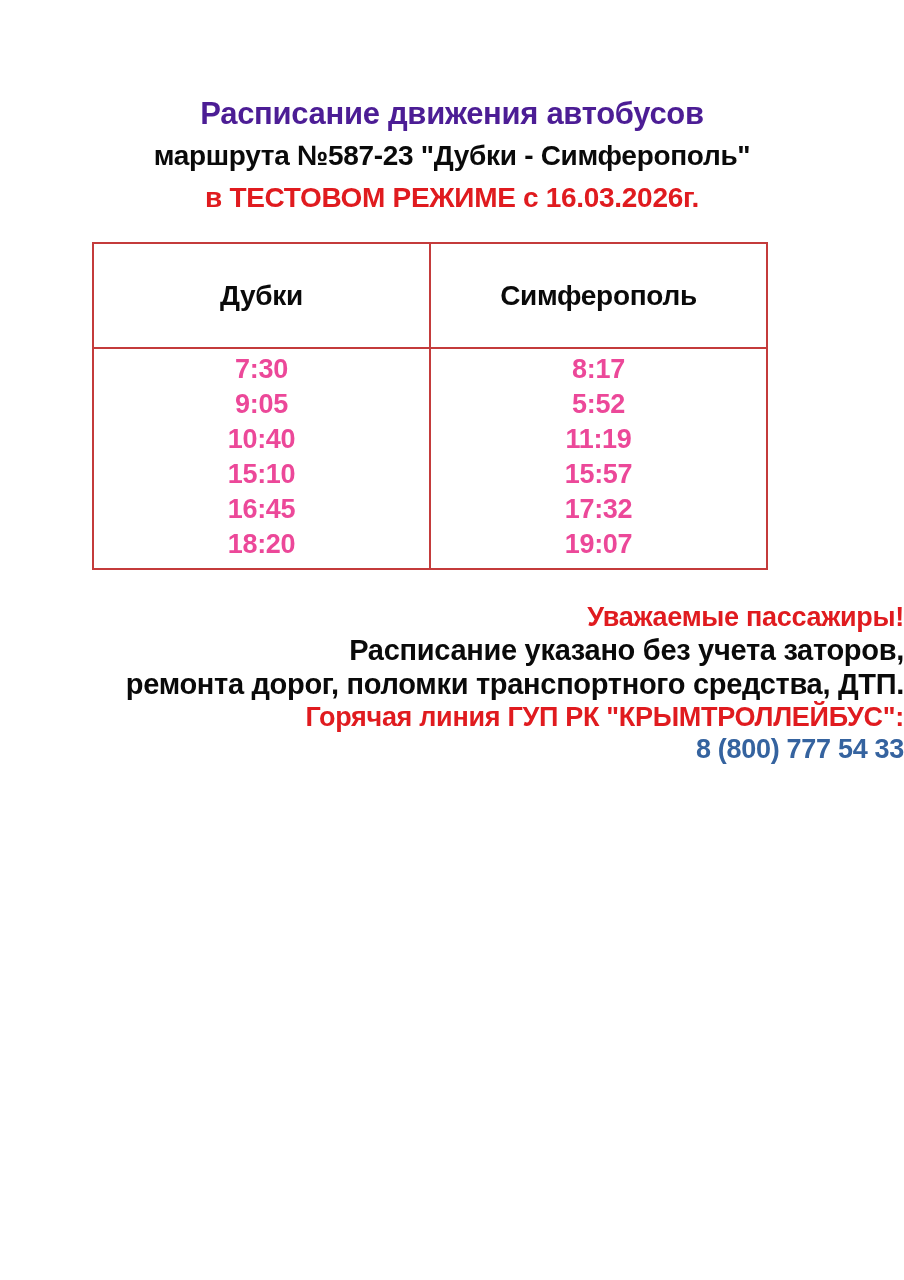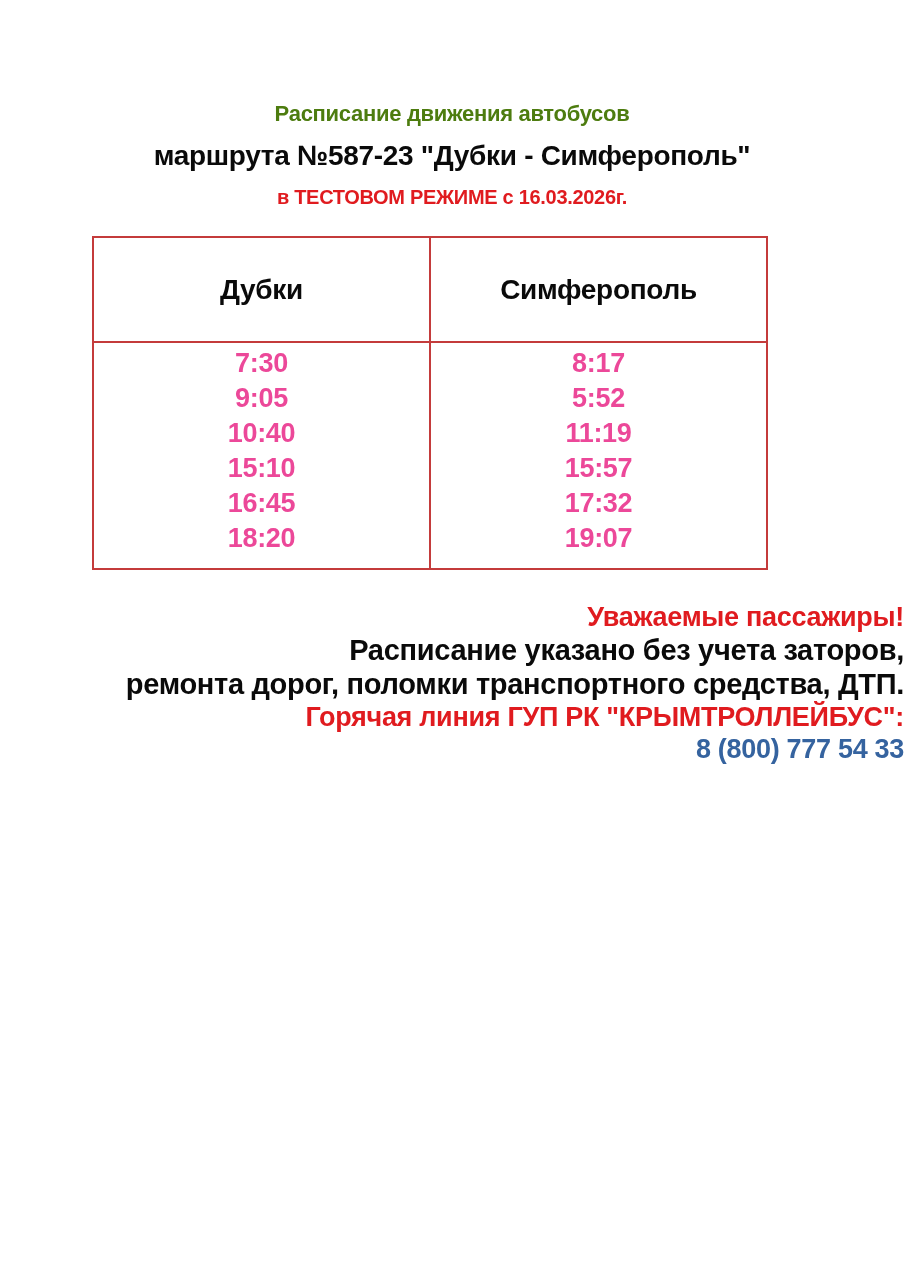--- a/index.html
+++ b/index.html
@@ -20,29 +20,29 @@
 
   
   .title-block {
     position: absolute;
     top: 96px;
     left: 0;
     right: 0;
     text-align: center;
     letter-spacing: -0.3px;
   }
-  .title-line1 { font-size: 22px; line-height: 36px; color: #4d7c0f; }
+  .title-line1 { font-size: 31px; line-height: 36px; color: #4c1d95; }
   .title-line2 { font-size: 28px; line-height: 33px; color: #0a0a0a; margin-top: 7px; }
-  .title-line3 { font-size: 20px; line-height: 33px; color: #e01b1f; margin-top: 9px; }
+  .title-line3 { font-size: 28px; line-height: 33px; color: #e01b1f; margin-top: 9px; }
 
   
   .schedule-table {
     position: absolute;
     left: 92px;
-    top: 236px;
+    top: 242px;
     width: 676px;
     height: 317px;
     border-collapse: collapse;
     table-layout: fixed;
   }
   .schedule-table th,
   .schedule-table td {
     font-weight: 700;
     text-align: center;
     vertical-align: middle;
@@ -58,21 +58,21 @@
     border-left: 2px solid #c43b3b;
     border-right: 2px solid #c43b3b;
     font-size: 27px;
     color: #ec4899;
     height: 35px;
     line-height: 35px;
   }
   .schedule-table tbody tr:first-child td { padding-top: 3px; }
   .schedule-table tbody tr:last-child td {
     border-bottom: 2px solid #c43b3b;
-    padding-bottom: 12px;
+    padding-bottom: 6px;
     margin-top: 8px;
   }
 
   
   .notes-block {
     position: absolute;
     top: 601px;
     left: 0;
     right: 0;
     text-align: right;

